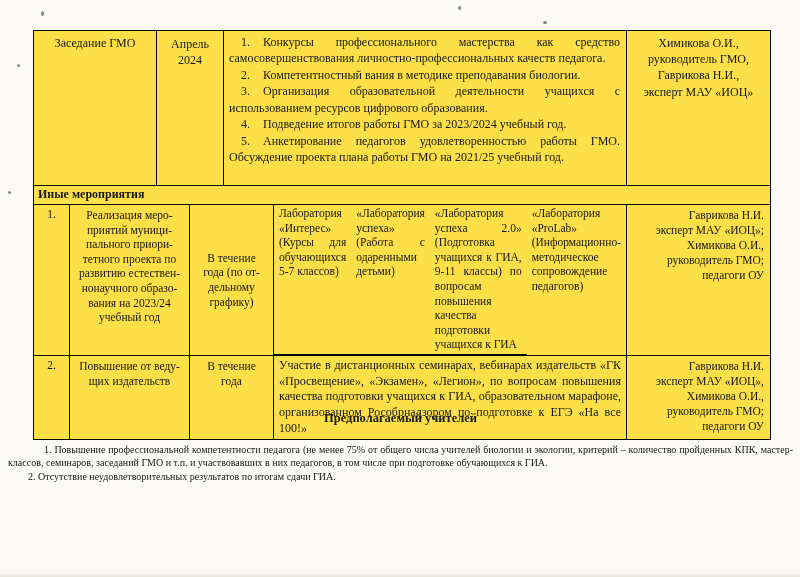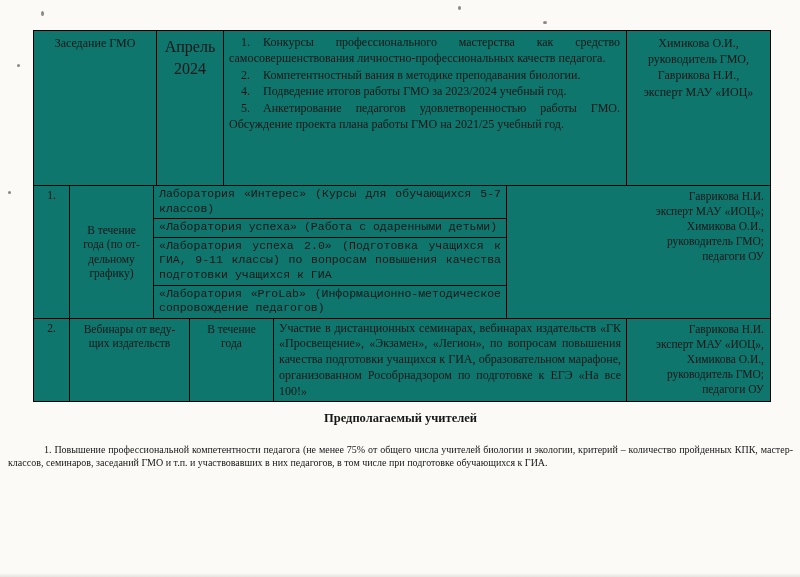--- a/index.html
+++ b/index.html
@@ -13,50 +13,50 @@
   }
   .page { position:absolute; inset:0; }
 
   
   .speck { position:absolute; background:#4a4a4a; border-radius:50%; opacity:.65; }
 
   
   .doc-table {
     position:absolute; left:33px; top:30px; width:738px;
     border:1.6px solid #000;
-    background:#0f766e;
+    background:#fde047;
   }
   .row { display:flex; border-top:1px solid #000; align-items:stretch; }
   .row:first-child { border-top:none; }
   .cell { border-left:1px solid #000; padding:2px 6px; }
   .cell:first-child { border-left:none; }
 
   
   .row-meeting { min-height:154px; }
   .c-title  { width:122px; text-align:center; padding-top:5px; font-size:12px; }
-  .c-date   { width:67px;  text-align:center; padding-top:5px; font-size:16px; line-height:1.35; }
+  .c-date   { width:67px;  text-align:center; padding-top:5px; font-size:12px; line-height:1.35; }
   .c-items  { width:403px; font-size:12px; line-height:1.37; padding:3px 6px 3px 5px; }
   .c-people { flex:1; text-align:center; font-size:12px; line-height:1.35;
               white-space:pre-line; padding-top:4px; }
   .item { text-align:justify; }
   .item-num { display:inline-block; width:34px; padding-left:12px; }
 
   
   .section-cell { width:100%; font-weight:bold; font-size:12px; padding:1px 4px 2px; }
 
   
   .row-body-1 { min-height:117px; }
   .row-body-2 { min-height:74px; }
   .c-num      { width:35px; text-align:center; padding-top:3px; font-size:11.5px; }
   .c-activity { width:120px; text-align:center; font-size:11.5px; line-height:1.27;
                 white-space:pre-line; padding:3px 3px; }
   .c-period   { width:84px; text-align:center; font-size:11.5px; line-height:1.27;
                 white-space:pre-line; padding:3px 3px; }
   .v-center   { display:flex; flex-direction:column; justify-content:center; }
-  .c-details  { width:353px; padding:0; display:flex; flex-direction:column;font-family:Liberation Mono, monospace; }
+  .c-details  { width:353px; padding:0; display:flex; flex-direction:row; }
   .sub-cell   { border-bottom:1px solid #000; padding:1px 5px 2px;
                 font-size:11.5px; line-height:1.27; text-align:justify; }
   .sub-cell:last-child { border-bottom:none; flex:1; }
   .c-details-text { width:353px; font-size:12px; line-height:1.31;
                     text-align:justify; padding:2px 5px; }
   .c-people-sm { flex:1; text-align:right; font-size:11.5px; line-height:1.31;
                  white-space:pre-line; padding-top:3px; }
 
   
   .summary { position:absolute; left:8px; right:7px; top:411px; }
@@ -84,64 +84,77 @@
 
   <div class="doc-table">
 
     <div class="row row-meeting">
       <div class="cell c-title">Заседание ГМО</div>
       <div class="cell c-date" style="white-space:pre-line;">Апрель
 2024</div>
       <div class="cell c-items">
         <div class="item"><span class="item-num">1.</span><span>Конкурсы профессионального мастерства как средство самосовершенствования личностно-профессиональных качеств педагога.</span></div>
         <div class="item"><span class="item-num">2.</span><span>Компетентностный вания в методике преподавания биологии.</span></div>
+        <div class="item"><span class="item-num">3.</span><span>Организация образовательной деятельности учащихся с использованием ресурсов цифрового образования.</span></div>
         <div class="item"><span class="item-num">4.</span><span>Подведение итогов работы ГМО за 2023/2024 учебный год.</span></div>
         <div class="item"><span class="item-num">5.</span><span>Анкетирование педагогов удовлетворенностью работы ГМО. Обсуждение проекта плана работы ГМО на 2021/25 учебный год.</span></div>
       </div>
       <div class="cell c-people">Химикова О.И.,
 руководитель ГМО,
 Гаврикова Н.И.,
 эксперт МАУ «ИОЦ»</div>
     </div>
 
+    <div class="row">
+      <div class="cell section-cell">Иные мероприятия</div>
+    </div>
 
     <div class="row row-body-1">
       <div class="cell c-num">1.</div>
+      <div class="cell c-activity">Реализация меро-
+приятий муници-
+пального приори-
+тетного проекта по
+развитию естествен-
+нонаучного образо-
+вания на 2023/24
+учебный год</div>
       <div class="cell c-period v-center">В течение
 года (по от-
 дельному
 графику)</div>
       <div class="cell c-details">
         <div class="sub-cell">Лаборатория «Интерес» (Курсы для обучающихся 5-7 классов)</div>
         <div class="sub-cell">«Лаборатория успеха» (Работа с одаренными детьми)</div>
         <div class="sub-cell">«Лаборатория успеха 2.0» (Подготовка учащихся к ГИА, 9-11 классы) по вопросам повышения качества подготовки учащихся к ГИА</div>
         <div class="sub-cell">«Лаборатория «ProLab» (Информационно-методическое сопровождение педагогов)</div>
       </div>
       <div class="cell c-people-sm">Гаврикова Н.И.
 эксперт МАУ «ИОЦ»;
 Химикова О.И.,
 руководитель ГМО;
 педагоги ОУ</div>
     </div>
 
     <div class="row row-body-2">
       <div class="cell c-num">2.</div>
-      <div class="cell c-activity">Вебинары от веду-
+      <div class="cell c-activity">Повышение от веду-
 щих издательств</div>
       <div class="cell c-period">В течение
 года</div>
       <div class="cell c-details-text">Участие в дистанционных семинарах, вебинарах издательств «ГК «Просвещение», «Экзамен», «Легион», по вопросам повышения качества подготовки учащихся к ГИА, образовательном марафоне, организованном Рособрнадзором по подготовке к ЕГЭ «На все 100!»</div>
       <div class="cell c-people-sm">Гаврикова Н.И.
 эксперт МАУ «ИОЦ»,
 Химикова О.И.,
 руководитель ГМО;
 педагоги ОУ</div>
     </div>
 
   </div>
 
   <div class="summary">
     <div class="summary-heading">Предполагаемый учителей</div>
     <p class="summary-para">1. Повышение профессиональной компетентности педагога (не менее 75% от общего числа учителей биологии и экологии, критерий – количество пройденных КПК, мастер-классов, семинаров, заседаний ГМО и т.п. и участвовавших в них педагогов, в том числе при подготовке обучающихся к ГИА.</p>
+    <p class="summary-para second">2. Отсутствие неудовлетворительных результатов по итогам сдачи ГИА.</p>
   </div>
 
   <div class="scan-edge"></div>
 </div>
 
 </body></html>

